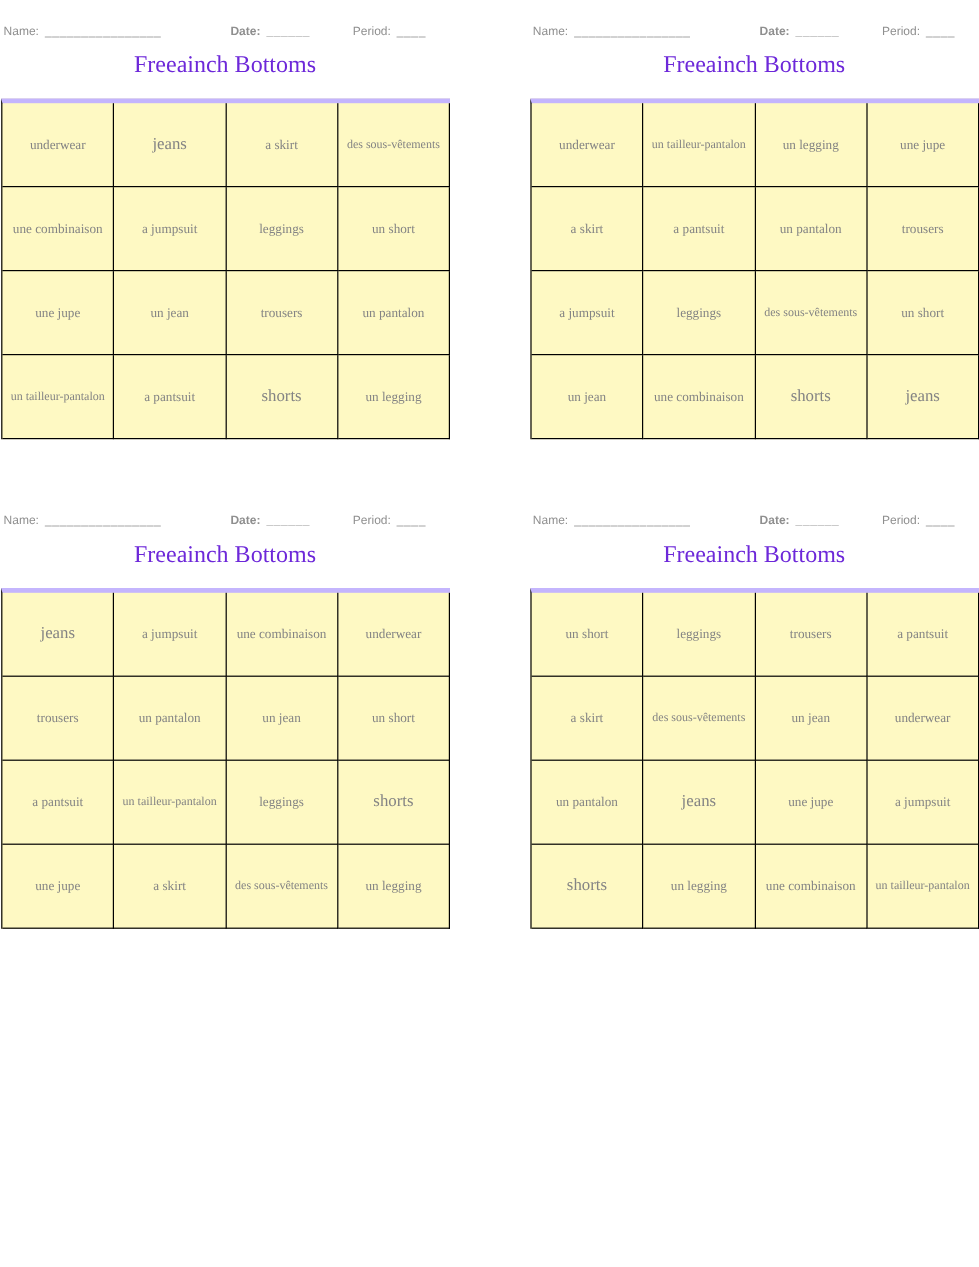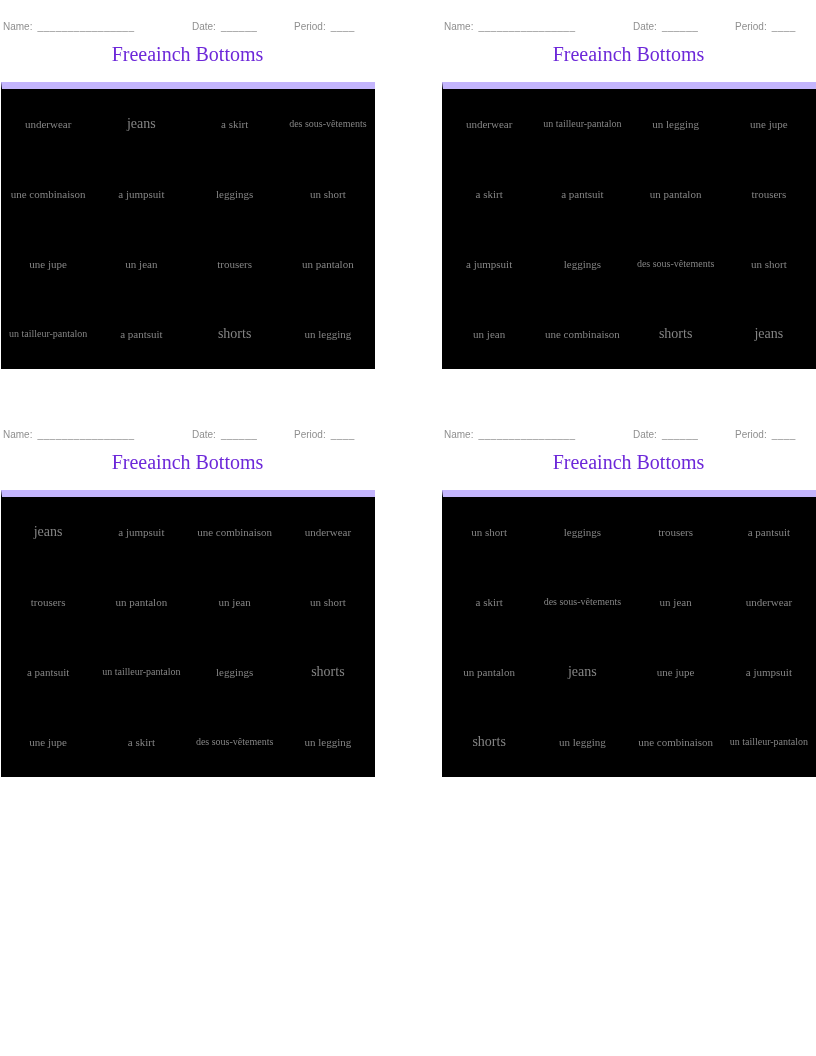--- a/index.html
+++ b/index.html
@@ -3,28 +3,28 @@
 <meta charset="utf-8">
 <style>
   html,body{margin:0;padding:0;background:#ffffff;}
   .page{position:relative;width:816px;height:1056px;background:#ffffff;overflow:hidden;
         font-family:"Liberation Sans",sans-serif;}
   .card{position:absolute;width:375px;height:408px;}
   .hdr{position:absolute;top:21px;left:0;width:420px;height:18px;color:#8f8f8f;
        font-size:10px;white-space:nowrap;}
   .h{position:absolute;top:0;}
   .hname{left:3px;}
-  .hdate{left:192px;}
+  .hdate{left:192px;font-weight:bold;}
   .hperiod{left:294px;}
   .ul{margin-left:5px;letter-spacing:0.5px;}
   .title{position:absolute;top:43px;left:0;width:375px;text-align:center;
          font-family:"Liberation Serif",serif;font-size:20px;color:#6d28d9;}
   .grid{position:absolute;top:82px;left:1px;width:373px;
         display:grid;grid-template-columns:repeat(4,1fr);
-        border-top:7px solid #c4b5fd;border-left:1px solid #000;background:#000000;}
+        border-top:4px solid #c4b5fd;border-left:1px solid #000;background:#fef9c3;}
   .cell{height:69px;border-right:1px solid #000;border-bottom:1px solid #000;
         display:flex;align-items:center;justify-content:center;
         font-family:"Liberation Serif",serif;font-size:11px;color:#848484;
         white-space:nowrap;overflow:hidden;}
   .cell.big{font-size:14px;}
   .cell.fit{font-size:10px;}
   .pos-tl{left:0;top:0;}
   .pos-tr{left:441px;top:0;}
   .pos-bl{left:0;top:408px;}
   .pos-br{left:441px;top:408px;}

